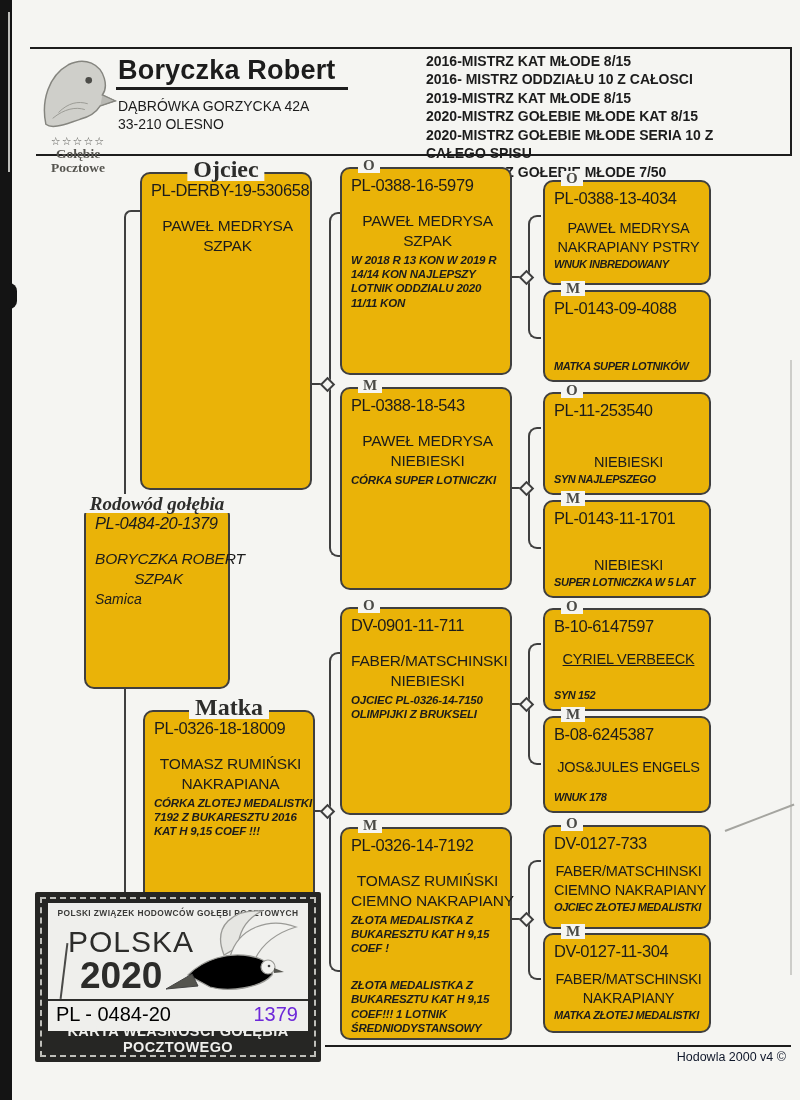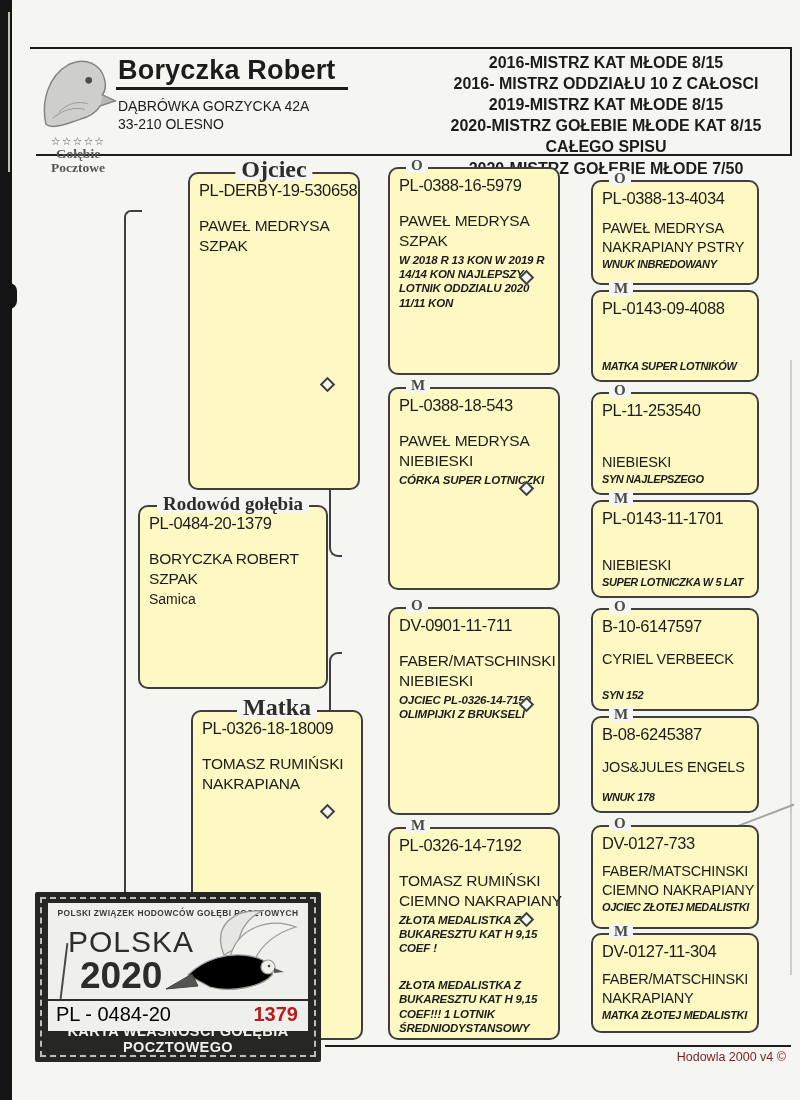--- a/index.html
+++ b/index.html
@@ -9,36 +9,36 @@
   .edge-strip{position:absolute;left:0;top:0;width:12px;height:1100px;background:#141414;}
   .edge-sliver{position:absolute;left:8px;top:12px;width:2px;height:160px;background:#e8e8e4;opacity:.8;}
   .edge-bump{position:absolute;left:0;top:283px;width:17px;height:26px;background:#141414;border-radius:0 8px 8px 0;}
   .scratch{position:absolute;background:#a5a5a0;}
   
   .rule{position:absolute;background:#1d1d1d;}
   
   .hdr-name{position:absolute;left:116px;top:55px;font-size:27px;font-weight:bold;letter-spacing:.2px;
             border-bottom:3px solid #1d1d1d;padding:0 12px 1px 2px;}
   .hdr-addr{position:absolute;left:118px;top:97px;font-size:14px;font-weight:normal;line-height:1.3;white-space:pre;}
-  .hdr-ach{position:absolute;right:14px;top:52px;width:360px;text-align:center;
-           font-size:16px;font-weight:bold;line-height:1.32;}
+  .hdr-ach{position:absolute;right:14px;top:52px;width:360px;text-align:left;
+           font-size:14px;font-weight:bold;line-height:1.32;}
   .logo{position:absolute;left:38px;top:56px;width:80px;text-align:center;}
   .logo-stars{font-size:11px;color:#5a5a56;letter-spacing:1px;line-height:1;}
   .logo-txt{font-family:"Liberation Serif",serif;font-weight:bold;font-size:13.5px;color:#55544f;line-height:1.05;}
   
   .pbox{position:absolute;box-sizing:border-box;border:2px solid #3f3f3f;border-radius:10px;
-        background:#fef9c3;padding:7px 6px 6px 9px;display:flex;flex-direction:column;z-index:2;margin-left:48px;}
+        background:#eab308;padding:7px 6px 6px 9px;display:flex;flex-direction:column;z-index:2;}
   .box-title{position:absolute;top:-17px;left:50%;transform:translateX(-50%);background:#f5f5f2;
              padding:0 6px;font-family:"Liberation Serif",serif;font-weight:bold;font-size:24px;
              color:#2d2d2b;line-height:1;white-space:nowrap;}
   .box-title.small{font-size:19px;top:-13px;}
   .sex-label{position:absolute;top:-11px;left:16px;background:#f5f5f2;padding:0 5px;
              font-family:"Liberation Serif",serif;font-weight:bold;font-size:15px;color:#4a4a46;line-height:1;}
   .ring{font-size:16.5px;letter-spacing:-.4px;white-space:pre;}
-  .name{font-size:15.5px;line-height:1.28;margin-top:16px;white-space:pre;letter-spacing:-.2px;}
+  .name{font-size:15.5px;line-height:1.28;margin-top:16px;white-space:pre;letter-spacing:-.2px;text-align:center;}
   .name.c3{font-size:14.5px;margin-top:11px;}
   .note{font-size:11.5px;font-weight:bold;line-height:1.25;margin-top:2px;white-space:pre;letter-spacing:-.2px;font-style:italic;}
   .note.c3{font-size:11px;letter-spacing:-.4px;}
   .sexline{font-size:14px;margin-top:2px;}
   .mt-auto{margin-top:auto;}
   .note2{margin-top:22px;}
   
   .vline,.hline{position:absolute;background:#3f3f3f;z-index:1;}
   .hline{height:2px;}
   .spine{position:absolute;left:124px;top:210px;width:16px;height:685px;z-index:1;
@@ -50,26 +50,26 @@
   
   .stamp{position:absolute;left:35px;top:892px;width:286px;height:170px;background:#262624;z-index:5;border-radius:2px;}
   .stamp-dash{position:absolute;inset:5px;border:2px dashed #d9d9d4;opacity:.85;}
   .stamp-card{position:absolute;left:13px;top:11px;width:260px;height:128px;background:#efefec;overflow:hidden;}
   .stamp-org{margin-top:5px;text-align:center;font-size:8.4px;font-weight:bold;letter-spacing:.4px;color:#3a3a38;}
   .stamp-country{position:absolute;left:20px;top:22px;font-size:30px;color:#2c2c2a;letter-spacing:1px;}
   .stamp-year{position:absolute;left:32px;top:52px;font-size:37px;font-weight:bold;color:#2c2c2a;}
   .stamp-penmark{position:absolute;left:15px;top:40px;width:2px;height:56px;background:#4a4a48;transform:rotate(7deg);}
   .stamp-sep{position:absolute;left:0;top:96px;width:260px;height:2px;background:#2e2e2c;}
   .stamp-ring{position:absolute;left:8px;top:100px;font-size:20px;color:#000000;}
-  .stamp-serial{position:absolute;right:10px;top:100px;font-size:20px;color:#b91c1c;font-weight:bold;}
+  .stamp-serial{position:absolute;right:10px;top:100px;font-size:20px;color:#6d28d9;}
   .stamp-foot{position:absolute;left:0;bottom:7px;width:100%;text-align:center;
               font-size:14.5px;font-weight:bold;letter-spacing:.4px;color:#efefec;}
   .dove{position:absolute;right:-4px;top:2px;}
   
-  .credit{position:absolute;right:14px;top:1050px;width:250px;text-align:right;font-size:12.5px;color:#7f1d1d;}
+  .credit{position:absolute;right:14px;top:1050px;width:250px;text-align:right;font-size:12.5px;color:#0f172a;}
 </style>
 </head>
 <body>
 
 <div class="page">
 
   <div class="edge-strip"></div>
   <div class="edge-sliver"></div>
   <div class="edge-bump"></div>
   <div class="scratch" style="left:725px;top:830px;width:74px;height:2px;transform:rotate(-21deg);transform-origin:left center;"></div>
@@ -94,20 +94,21 @@
 
   <div class="hdr-name">Boryczka Robert</div>
   <div class="hdr-addr">DĄBRÓWKA GORZYCKA 42A
 33-210 OLESNO</div>
 
   <div class="hdr-ach">
     <div>2016-MISTRZ  KAT MŁODE 8/15</div>
     <div>2016- MISTRZ ODDZIAŁU 10 Z CAŁOSCI</div>
     <div>2019-MISTRZ  KAT MŁODE 8/15</div>
     <div>2020-MISTRZ GOŁEBIE MŁODE KAT 8/15</div>
+    <div>2020-MISTRZ GOŁEBIE MŁODE SERIA 10 Z</div>
     <div>CAŁEGO SPISU</div>
     <div>2020-MISTRZ GOŁEBIE MŁODE 7/50</div>
   </div>
 
   <div class="spine"></div>
   <div class="bracket" style="left:329px;top:212px;height:345px;"></div>
   <div class="hline" style="left:310px;top:383px;width:20px;"></div>
   <div class="diamond" style="left:322px;top:379px;"></div>
   <div class="bracket" style="left:329px;top:652px;height:320px;"></div>
   <div class="hline" style="left:313px;top:810px;width:17px;"></div>
@@ -126,33 +127,36 @@
   <div class="hline" style="left:510px;top:918px;width:19px;"></div>
   <div class="diamond" style="left:521px;top:914px;"></div>
 
   <div class="pbox" style="left:140px;top:172px;width:172px;height:318px;">
     <span class="box-title">Ojciec</span>
     <div class="ring">PL-DERBY-19-530658</div>
     <div class="name">PAWEŁ MEDRYSA
 SZPAK</div>
   </div>
 
-  <div class="pbox" style="left:90px;top:505px;width:190px;height:184px;">
+  <div class="pbox" style="left:84px;top:505px;width:146px;height:184px;font-style:italic;">
     <span class="box-title small">Rodowód gołębia</span>
     <div class="ring">PL-0484-20-1379</div>
     <div class="name">BORYCZKA ROBERT
 SZPAK</div>
     <div class="sexline">Samica</div>
   </div>
 
   <div class="pbox" style="left:143px;top:710px;width:172px;height:330px;">
     <span class="box-title">Matka</span>
     <div class="ring">PL-0326-18-18009</div>
     <div class="name">TOMASZ RUMIŃSKI
 NAKRAPIANA</div>
+    <div class="note">CÓRKA ZLOTEJ MEDALISTKI
+7192 Z BUKARESZTU 2016
+KAT H 9,15 COEF !!!</div>
   </div>
 
   <div class="pbox" style="left:340px;top:167px;width:172px;height:208px;">
     <span class="sex-label">O</span>
     <div class="ring">PL-0388-16-5979</div>
     <div class="name">PAWEŁ MEDRYSA
 SZPAK</div>
     <div class="note">W 2018 R 13 KON W 2019 R
 14/14 KON NAJLEPSZY
 LOTNIK ODDZIALU 2020
@@ -214,21 +218,21 @@
   <div class="pbox" style="left:543px;top:500px;width:168px;height:98px;">
     <span class="sex-label">M</span>
     <div class="ring">PL-0143-11-1701</div>
     <div class="name c3 mt-auto" style="margin-top:auto;">NIEBIESKI</div>
     <div class="note c3">SUPER LOTNICZKA W 5 LAT</div>
   </div>
 
   <div class="pbox" style="left:543px;top:608px;width:168px;height:103px;">
     <span class="sex-label">O</span>
     <div class="ring">B-10-6147597</div>
-    <div class="name c3" style="margin-top:14px;">CYRIEL VERBEECK</div>
+    <div class="name c3" style="margin-top:14px;text-decoration:underline;">CYRIEL VERBEECK</div>
     <div class="note c3 mt-auto">SYN 152</div>
   </div>
 
   <div class="pbox" style="left:543px;top:716px;width:168px;height:97px;">
     <span class="sex-label">M</span>
     <div class="ring">B-08-6245387</div>
     <div class="name c3" style="margin-top:14px;">JOS&amp;JULES ENGELS</div>
     <div class="note c3 mt-auto">WNUK 178</div>
   </div>
 

